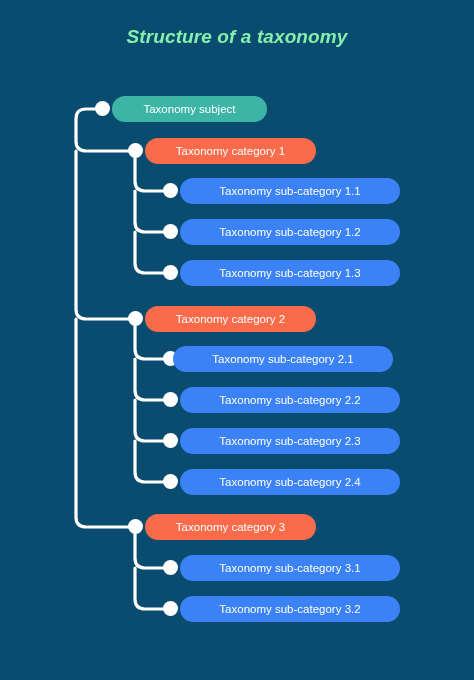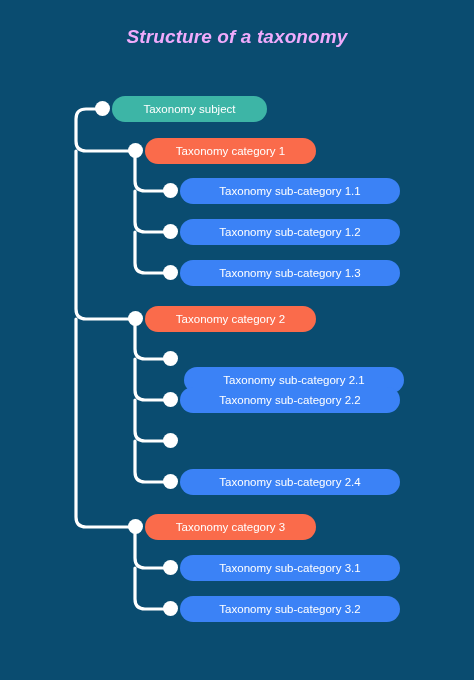--- a/index.html
+++ b/index.html
@@ -22,21 +22,21 @@
   }
   #title {
     position: absolute;
     left: 0;
     top: 26px;
     width: 474px;
     text-align: center;
     font-size: 19px;
     font-weight: bold;
     font-style: italic;
-    color: #f0abfc;
+    color: #86efac;
     letter-spacing: 0.1px;
   }
   #connectors {
     position: absolute;
     left: 0;
     top: 0;
     width: 474px;
     height: 680px;
   }
   #nodes {
@@ -136,30 +136,33 @@
     <div class="node subcategory" style="left:180px; top:260px; width:220px;">
       <span class="node-label">Taxonomy sub-category 1.3</span>
     </div>
 
     <div class="dot" style="left:128px; top:311px;"></div>
     <div class="node category" style="left:145px; top:306px; width:171px;">
       <span class="node-label">Taxonomy category 2</span>
     </div>
 
     <div class="dot" style="left:163px; top:351px;"></div>
-    <div class="node subcategory" style="left:184px; top:346px; width:220px;margin-top:21px;">
+    <div class="node subcategory" style="left:173px; top:346px; width:220px;">
       <span class="node-label">Taxonomy sub-category 2.1</span>
     </div>
 
     <div class="dot" style="left:163px; top:392px;"></div>
     <div class="node subcategory" style="left:180px; top:387px; width:220px;">
       <span class="node-label">Taxonomy sub-category 2.2</span>
     </div>
 
     <div class="dot" style="left:163px; top:433px;"></div>
+    <div class="node subcategory" style="left:180px; top:428px; width:220px;">
+      <span class="node-label">Taxonomy sub-category 2.3</span>
+    </div>
 
     <div class="dot" style="left:163px; top:474px;"></div>
     <div class="node subcategory" style="left:180px; top:469px; width:220px;">
       <span class="node-label">Taxonomy sub-category 2.4</span>
     </div>
 
     <div class="dot" style="left:128px; top:519px;"></div>
     <div class="node category" style="left:145px; top:514px; width:171px;justify-content:center;">
       <span class="node-label">Taxonomy category 3</span>
     </div>

